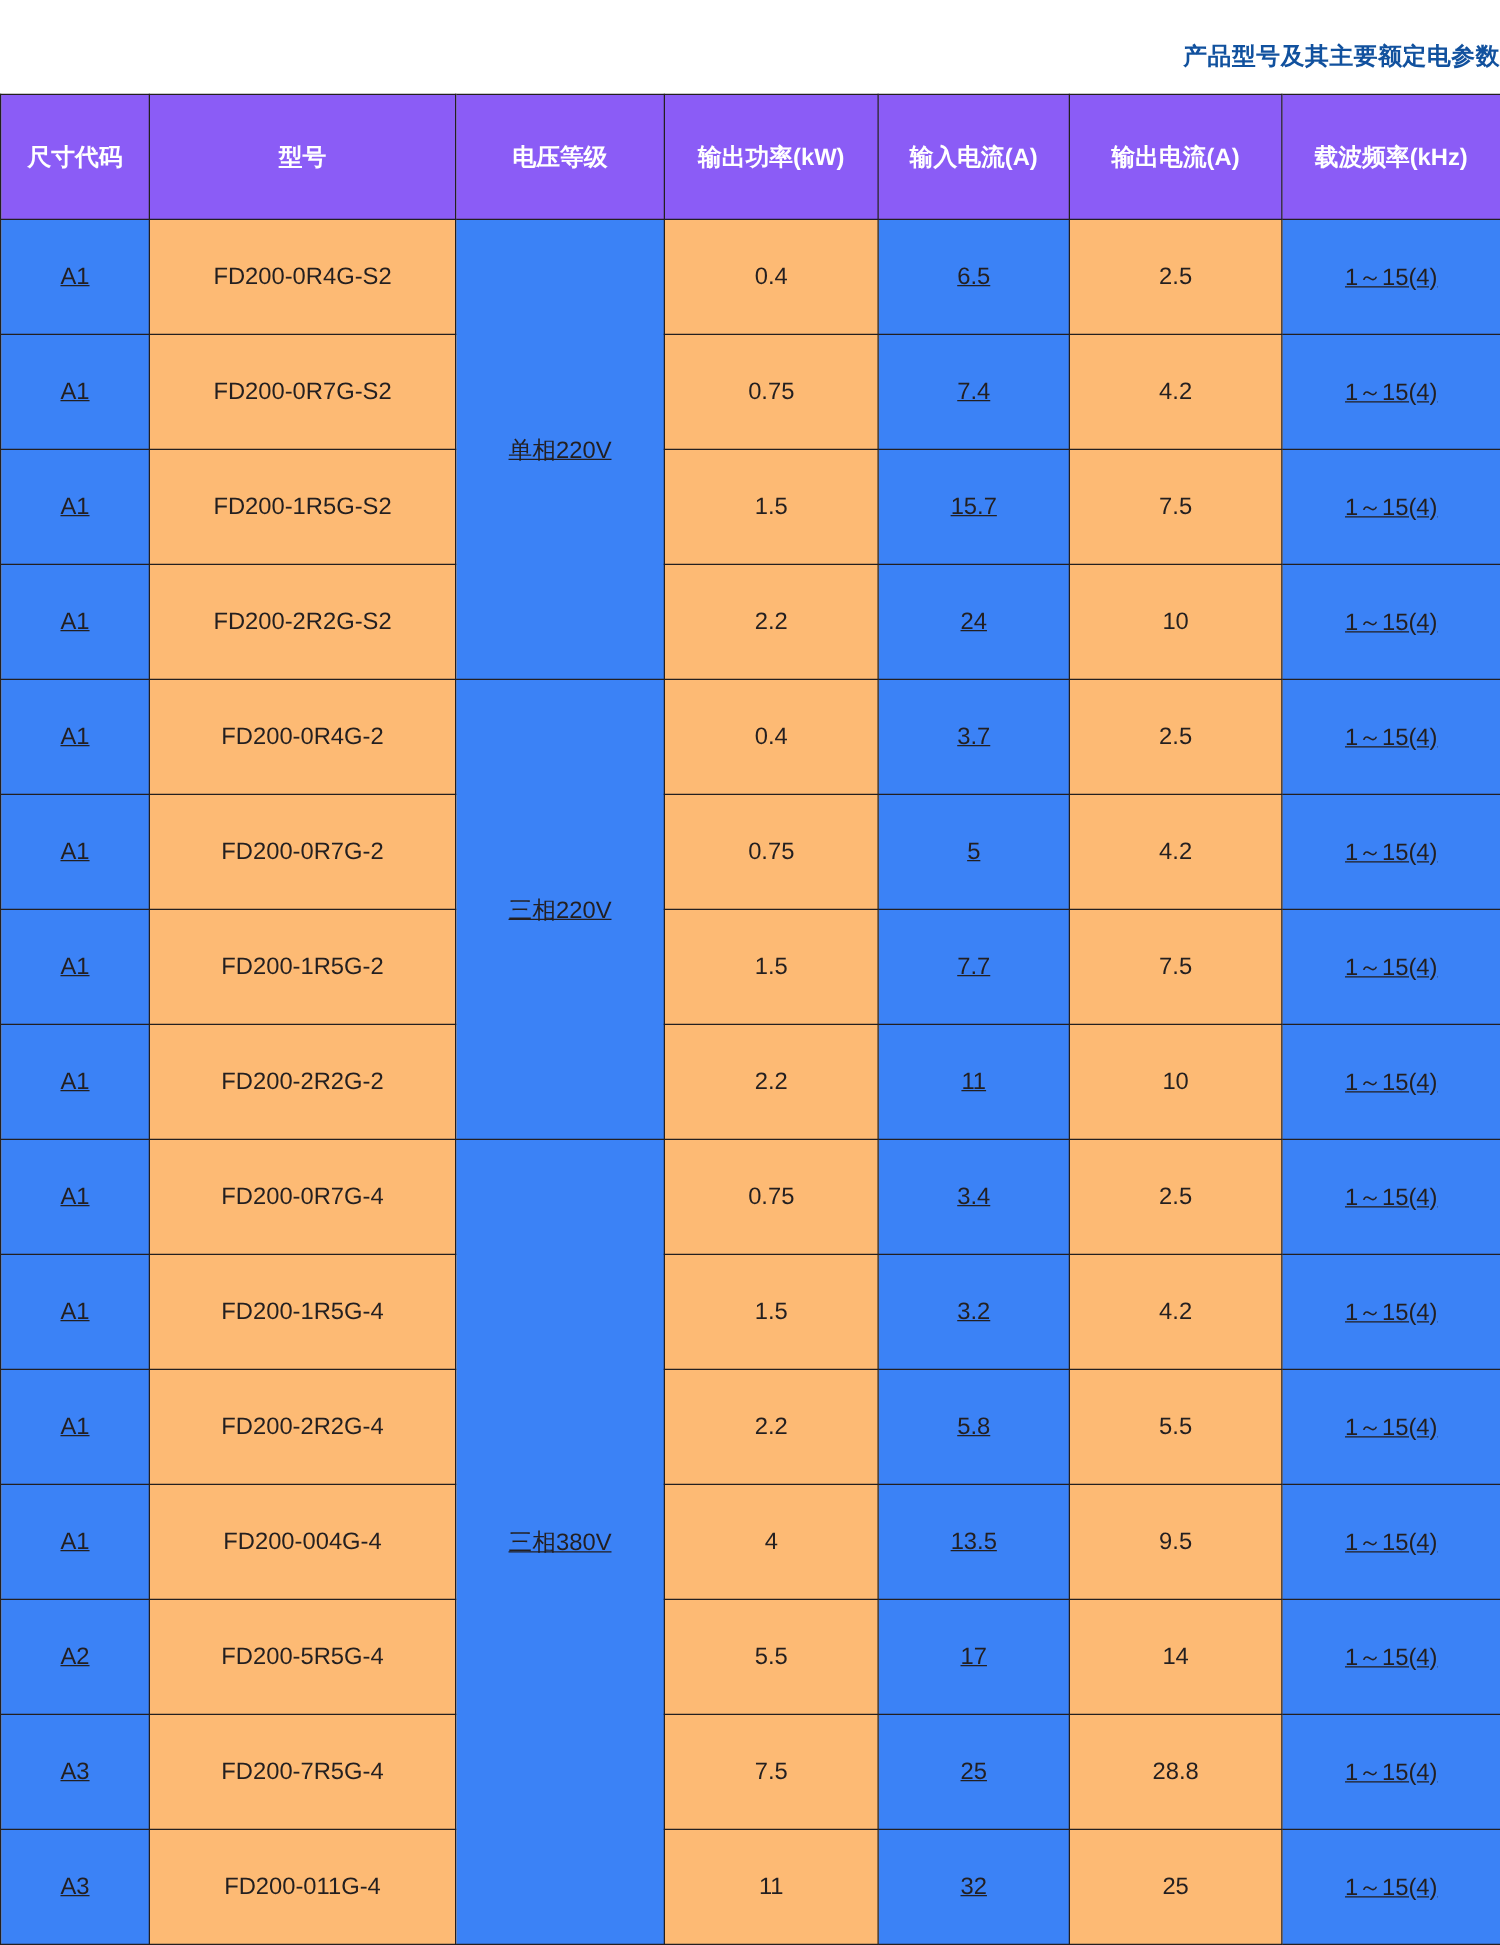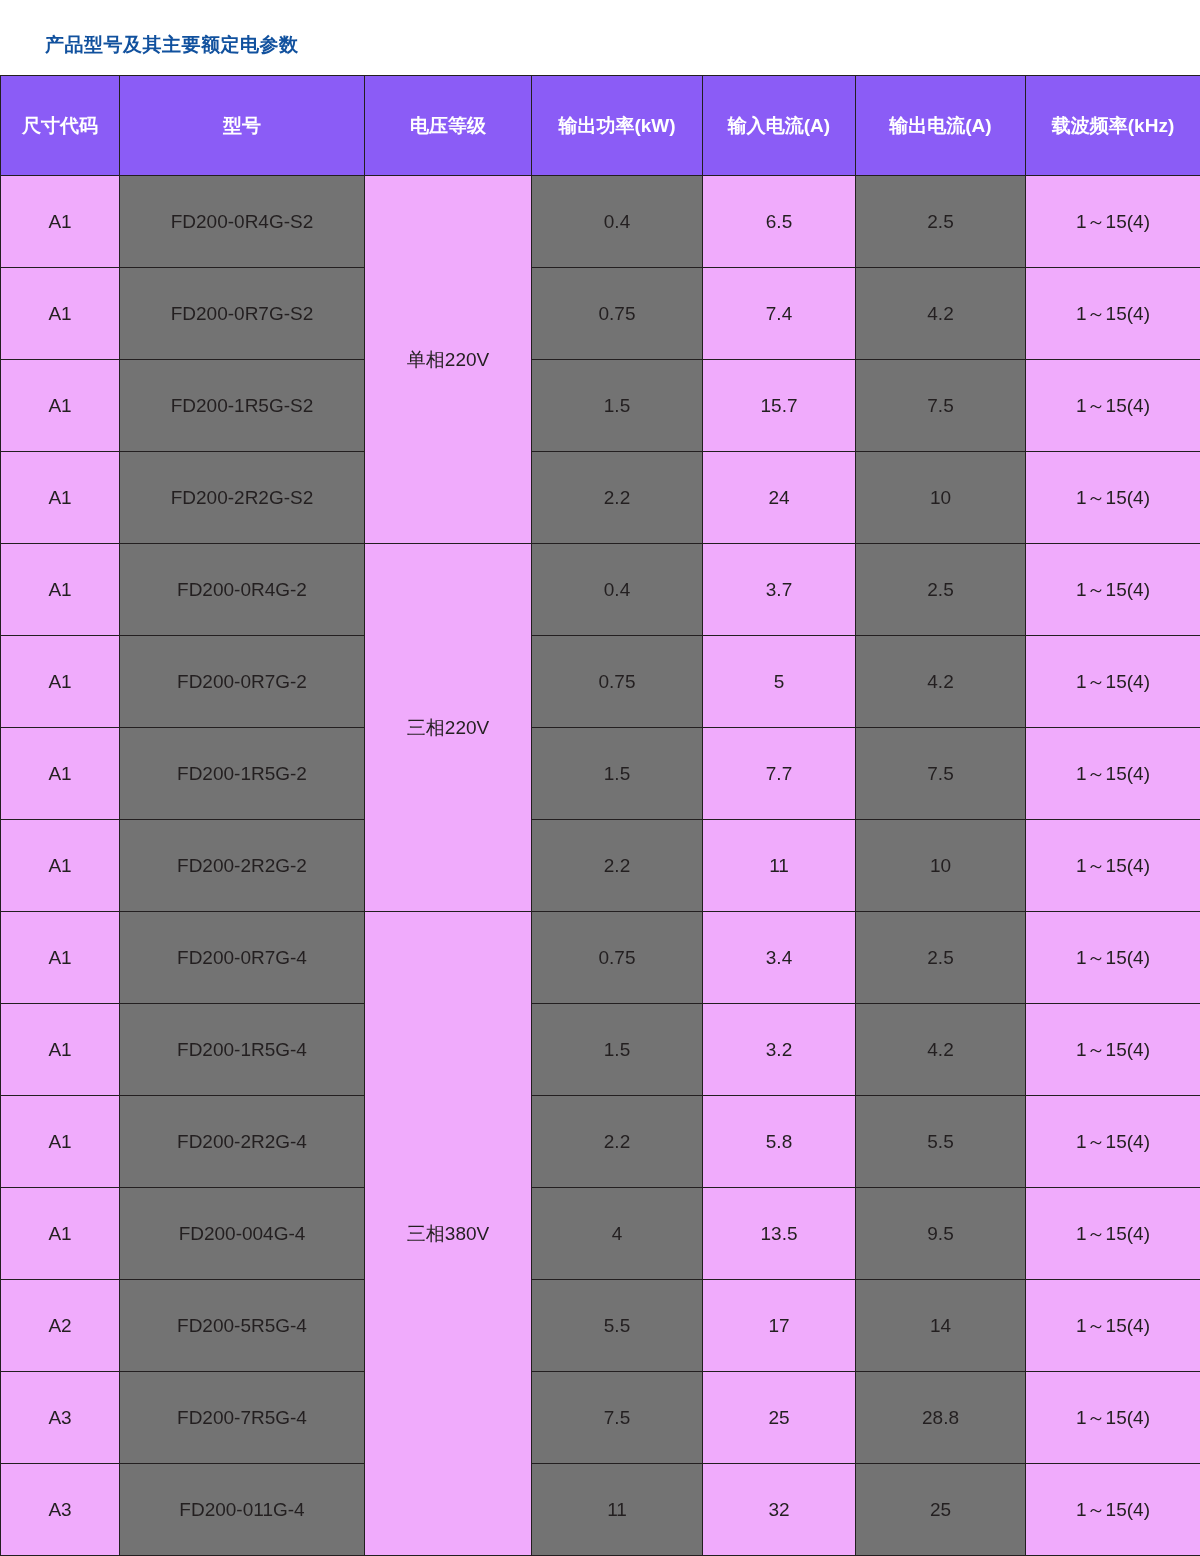--- a/index.html
+++ b/index.html
@@ -14,26 +14,25 @@
     height: 1556px;
     position: relative;
     background: #ffffff;
     overflow: hidden;
   }
   .title {
     position: absolute;
     top: 32px;
     left: 0;
     width: 1200px;
-    text-align: left;
+    text-align: right;
     font-size: 19px;
     font-weight: bold;
     color: #11519e;
     letter-spacing: 0.5px;
-    padding-left: 45px;
   }
   table.spec {
     position: absolute;
     top: 75px;
     left: 0;
     width: 1200px;
     border-collapse: collapse;
     table-layout: fixed;
   }
   table.spec th, table.spec td {
@@ -47,22 +46,22 @@
   table.spec thead th {
     height: 100px;
     background: #8b5cf6;
     color: #ffffff;
     font-weight: bold;
     font-size: 19px;
     border-color: #231f20;
   }
   table.spec tbody tr { height: 92px; }
   
-  td.c1, td.c3, td.c5, td.c7 { background: #f0abfc; }
-  td.c2, td.c4, td.c6 { background: #737373; margin-left: 43px; }
+  td.c1, td.c3, td.c5, td.c7 { background: #3b82f6; text-decoration: underline; }
+  td.c2, td.c4, td.c6 { background: #fdba74; margin-left: 43px; }
   td.c3 { font-size: 19px; }
   .colw1 { width: 119px; }
   .colw2 { width: 245px; }
   .colw3 { width: 167px; }
   .colw4 { width: 171px; }
   .colw5 { width: 153px; }
   .colw6 { width: 170px; }
   .colw7 { width: 175px; }
 </style>
 </head>

